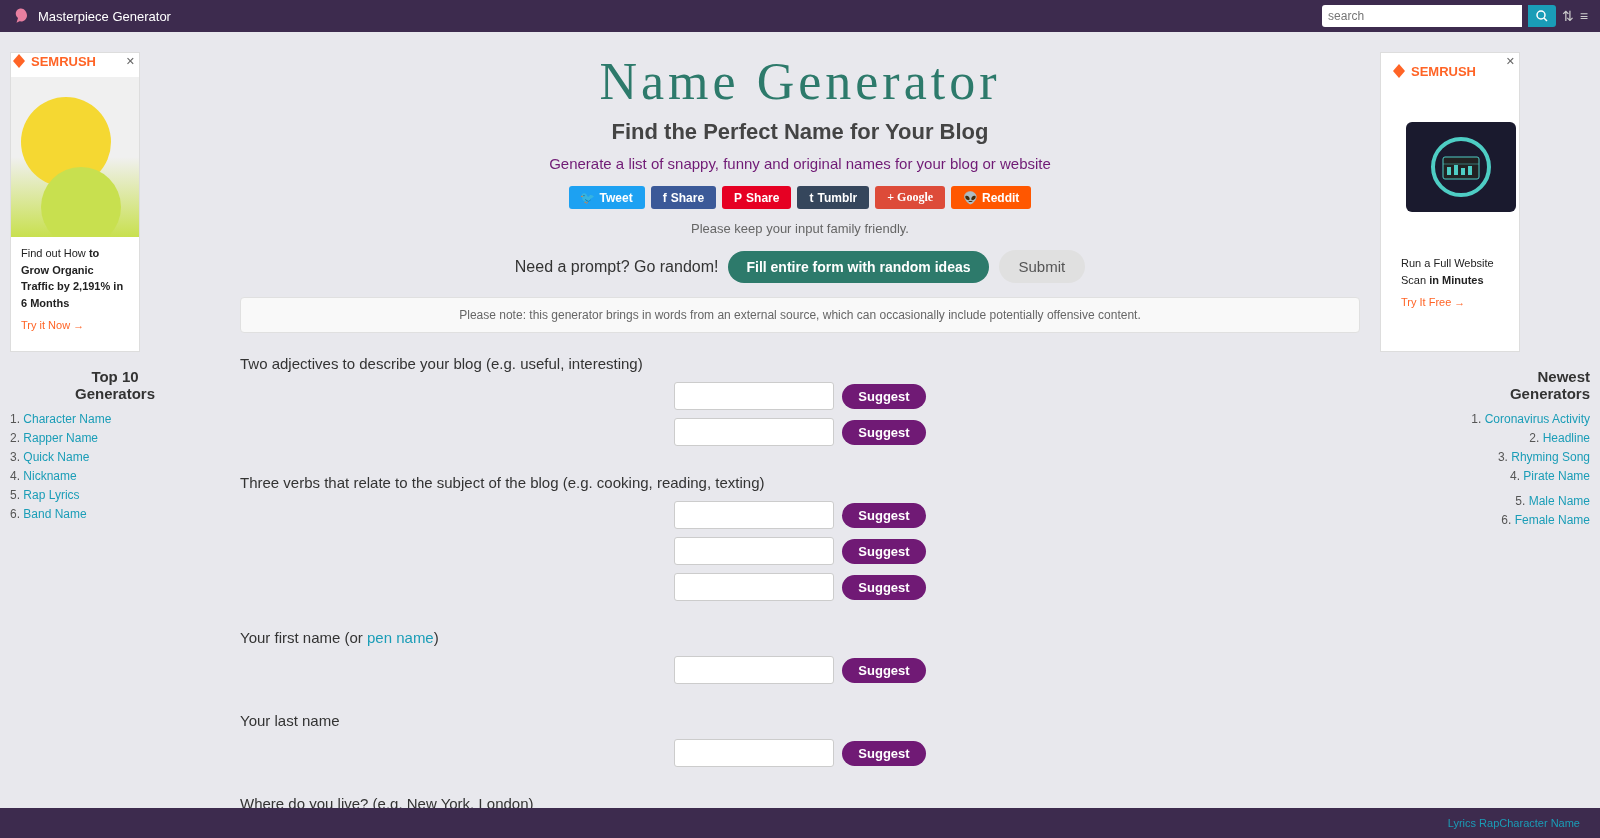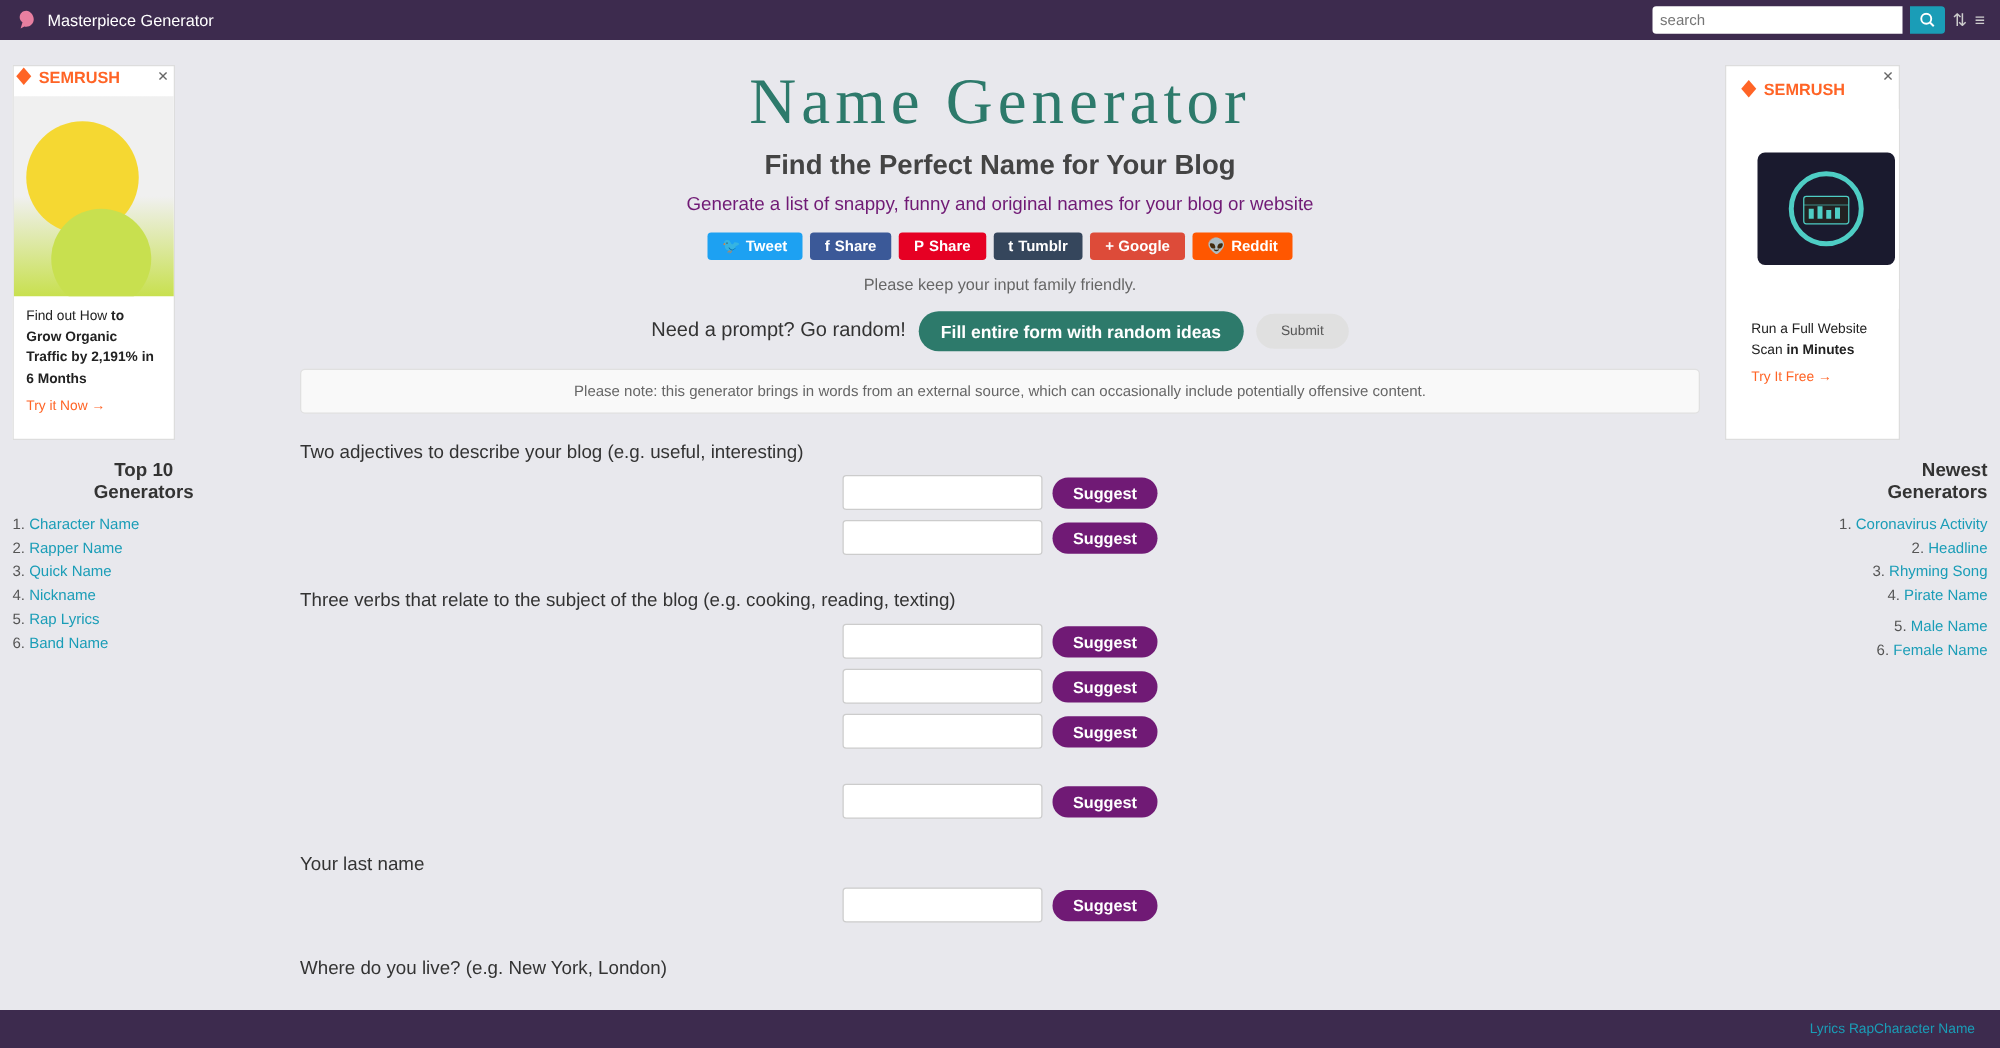--- a/index.html
+++ b/index.html
@@ -217,21 +217,21 @@
       border-radius: 3px;
       font-size: 12px;
       color: #fff;
       cursor: pointer;
       font-weight: bold;
     }
     .social-btn.twitter { background: #1da1f2; }
     .social-btn.facebook { background: #3b5998; }
     .social-btn.pinterest { background: #e60023; }
     .social-btn.tumblr { background: #35465c; }
-    .social-btn.google { background: #dd4b39; }
+    .social-btn.google { background: #dd4b39; font-family: Liberation Serif, serif; }
     .social-btn.reddit { background: #ff5700; }
 
     .family-friendly {
       text-align: center;
       font-size: 13px;
       color: #666;
       margin-bottom: 14px;
     }
 
     
@@ -255,21 +255,21 @@
       font-size: 14px;
       cursor: pointer;
       font-weight: bold;
     }
     .submit-btn {
       background: #e0e0e0;
       color: #555;
       border: none;
       border-radius: 20px;
       padding: 8px 20px;
-      font-size: 11px;
+      font-size: 15px;
       cursor: pointer;
     }
 
     
     .notice-box {
       background: #f9f9f9;
       border: 1px solid #e0e0e0;
       border-radius: 4px;
       padding: 10px 16px;
       font-size: 12px;
@@ -546,20 +546,23 @@
         <input type="text" class="form-input" style="">
         <button class="suggest-btn">Suggest</button>
       </div>
       <div class="input-row">
         <input type="text" class="form-input" style="">
         <button class="suggest-btn">Suggest</button>
       </div>
     </div>
 
     <div class="form-section">
+      <p class="form-section-label">
+        <span>Your first name (or </span><a class="pen-name-link" href="#">pen name</a><span>)</span>
+      </p>
       <div class="input-row">
         <input type="text" class="form-input" style="">
         <button class="suggest-btn">Suggest</button>
       </div>
     </div>
 
     <div class="form-section">
       <p class="form-section-label">Your last name</p>
       <div class="input-row">
         <input type="text" class="form-input" style="">

